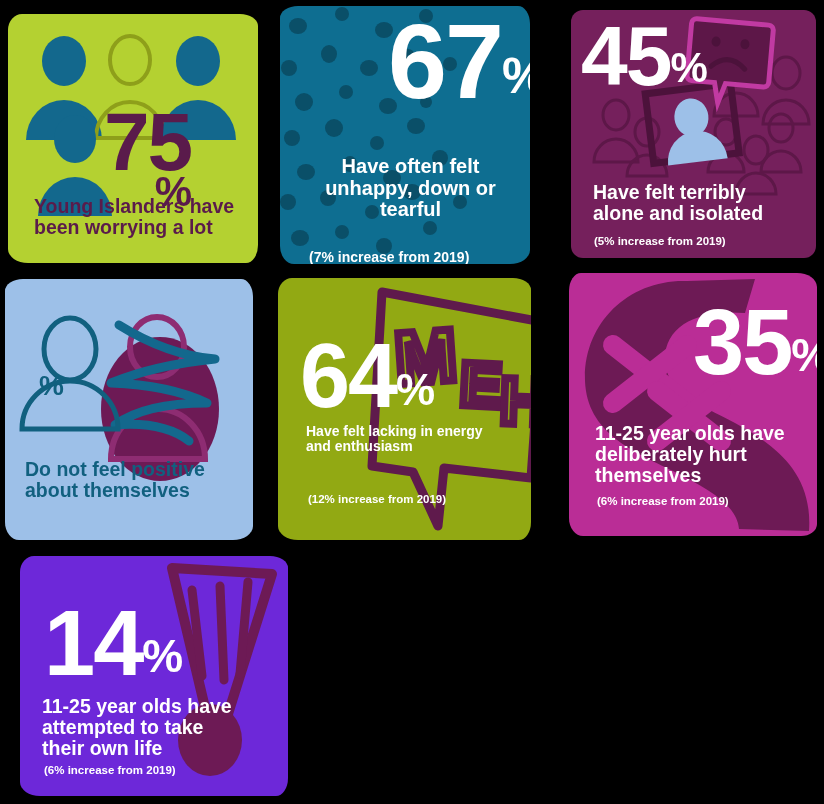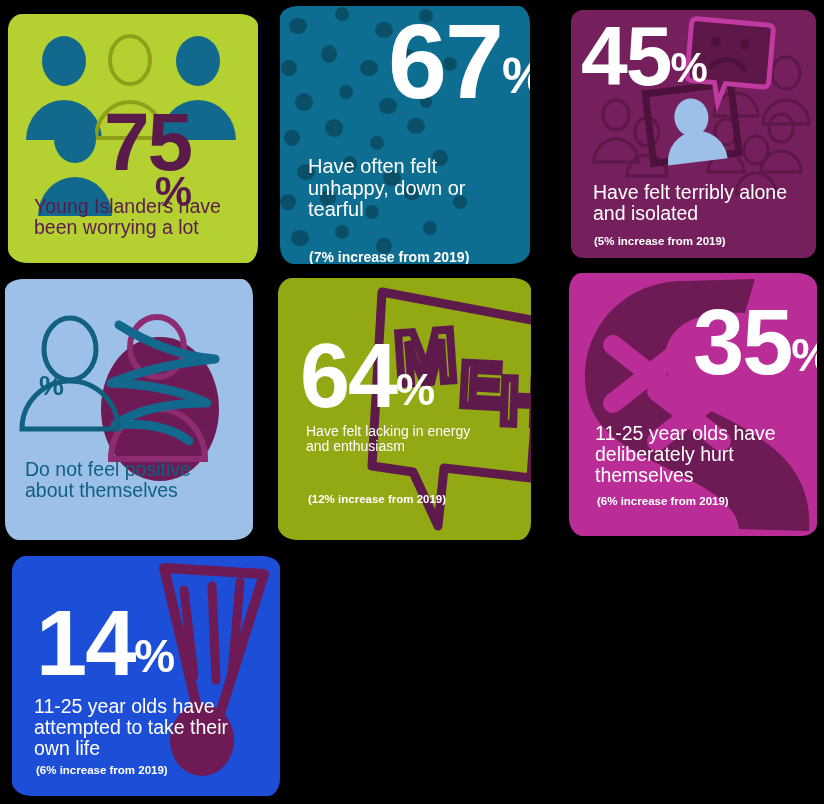--- a/index.html
+++ b/index.html
@@ -14,31 +14,31 @@
   .edge-b{border-radius:18px 12px 20px 14px / 12px 18px 14px 18px;}
   .edge-c{border-radius:12px 20px 16px 14px / 18px 14px 12px 18px;}
 
   .art{position:absolute;inset:0;pointer-events:none;}
   .content{position:absolute;z-index:5;}
 
   .bignum{font-weight:bold;line-height:.82;letter-spacing:-2px;
           display:flex;align-items:flex-end;}
   .bignum .pct{font-weight:bold;letter-spacing:-1px;}
 
-  .caption{font-weight:normal;line-height:1.08;}
+  .caption{font-weight:bold;line-height:1.08;}
   .subnote{font-weight:bold;line-height:1.1;}
 
   
   .c1{background:#b4d131;}
   .c2{background:#0e6e91;}
   .c3{background:#75205c;border-radius:12px;}
   .c4{background:#9dc0e8;}
   .c5{background:#92a913;}
   .c6{background:#ba2d96;}
-  .c7{background:#1d4ed8;}
+  .c7{background:#6d28d9;margin-left:8px;}
 
   .t-purple{color:#5a1b4b;}
   .t-white{color:#ffffff;}
   .t-teal{color:#11607f;}
 </style>
 </head>
 <body>
 
 <div id="board">
 
@@ -65,21 +65,21 @@
     <div class="content" style="left:96px;top:94px;">
       <div class="bignum t-purple" style="font-size:82px;flex-direction:column;">
         <span>75</span>
           <span class="pct" style="font-size:42px;padding-bottom:6px;">%</span>
       </div>
     </div>
 
     <div class="content caption t-purple" style="left:26px;top:182px;width:220px;font-size:19.5px;">Young Islanders have been worrying a lot</div>
   </div>
 
-  <div class="card c2 edge-b" style="left:280px;top:6px;width:250px;height:258px;">
+  <div class="card c2 edge-b" style="left:280px;top:6px;width:250px;height:258px;text-align:center;">
     <svg class="art" viewBox="0 0 250 258">
       <g fill="#0a4f68">
         <ellipse cx="18" cy="20" rx="9" ry="8"></ellipse>
           <ellipse cx="62" cy="8" rx="7" ry="7"></ellipse>
         <ellipse cx="104" cy="24" rx="9" ry="8"></ellipse>
           <ellipse cx="146" cy="10" rx="7" ry="7"></ellipse>
         <ellipse cx="9" cy="62" rx="8" ry="8"></ellipse>
           <ellipse cx="49" cy="48" rx="8" ry="9"></ellipse>
         <ellipse cx="89" cy="62" rx="9" ry="8"></ellipse>
           <ellipse cx="128" cy="50" rx="7" ry="7"></ellipse>

